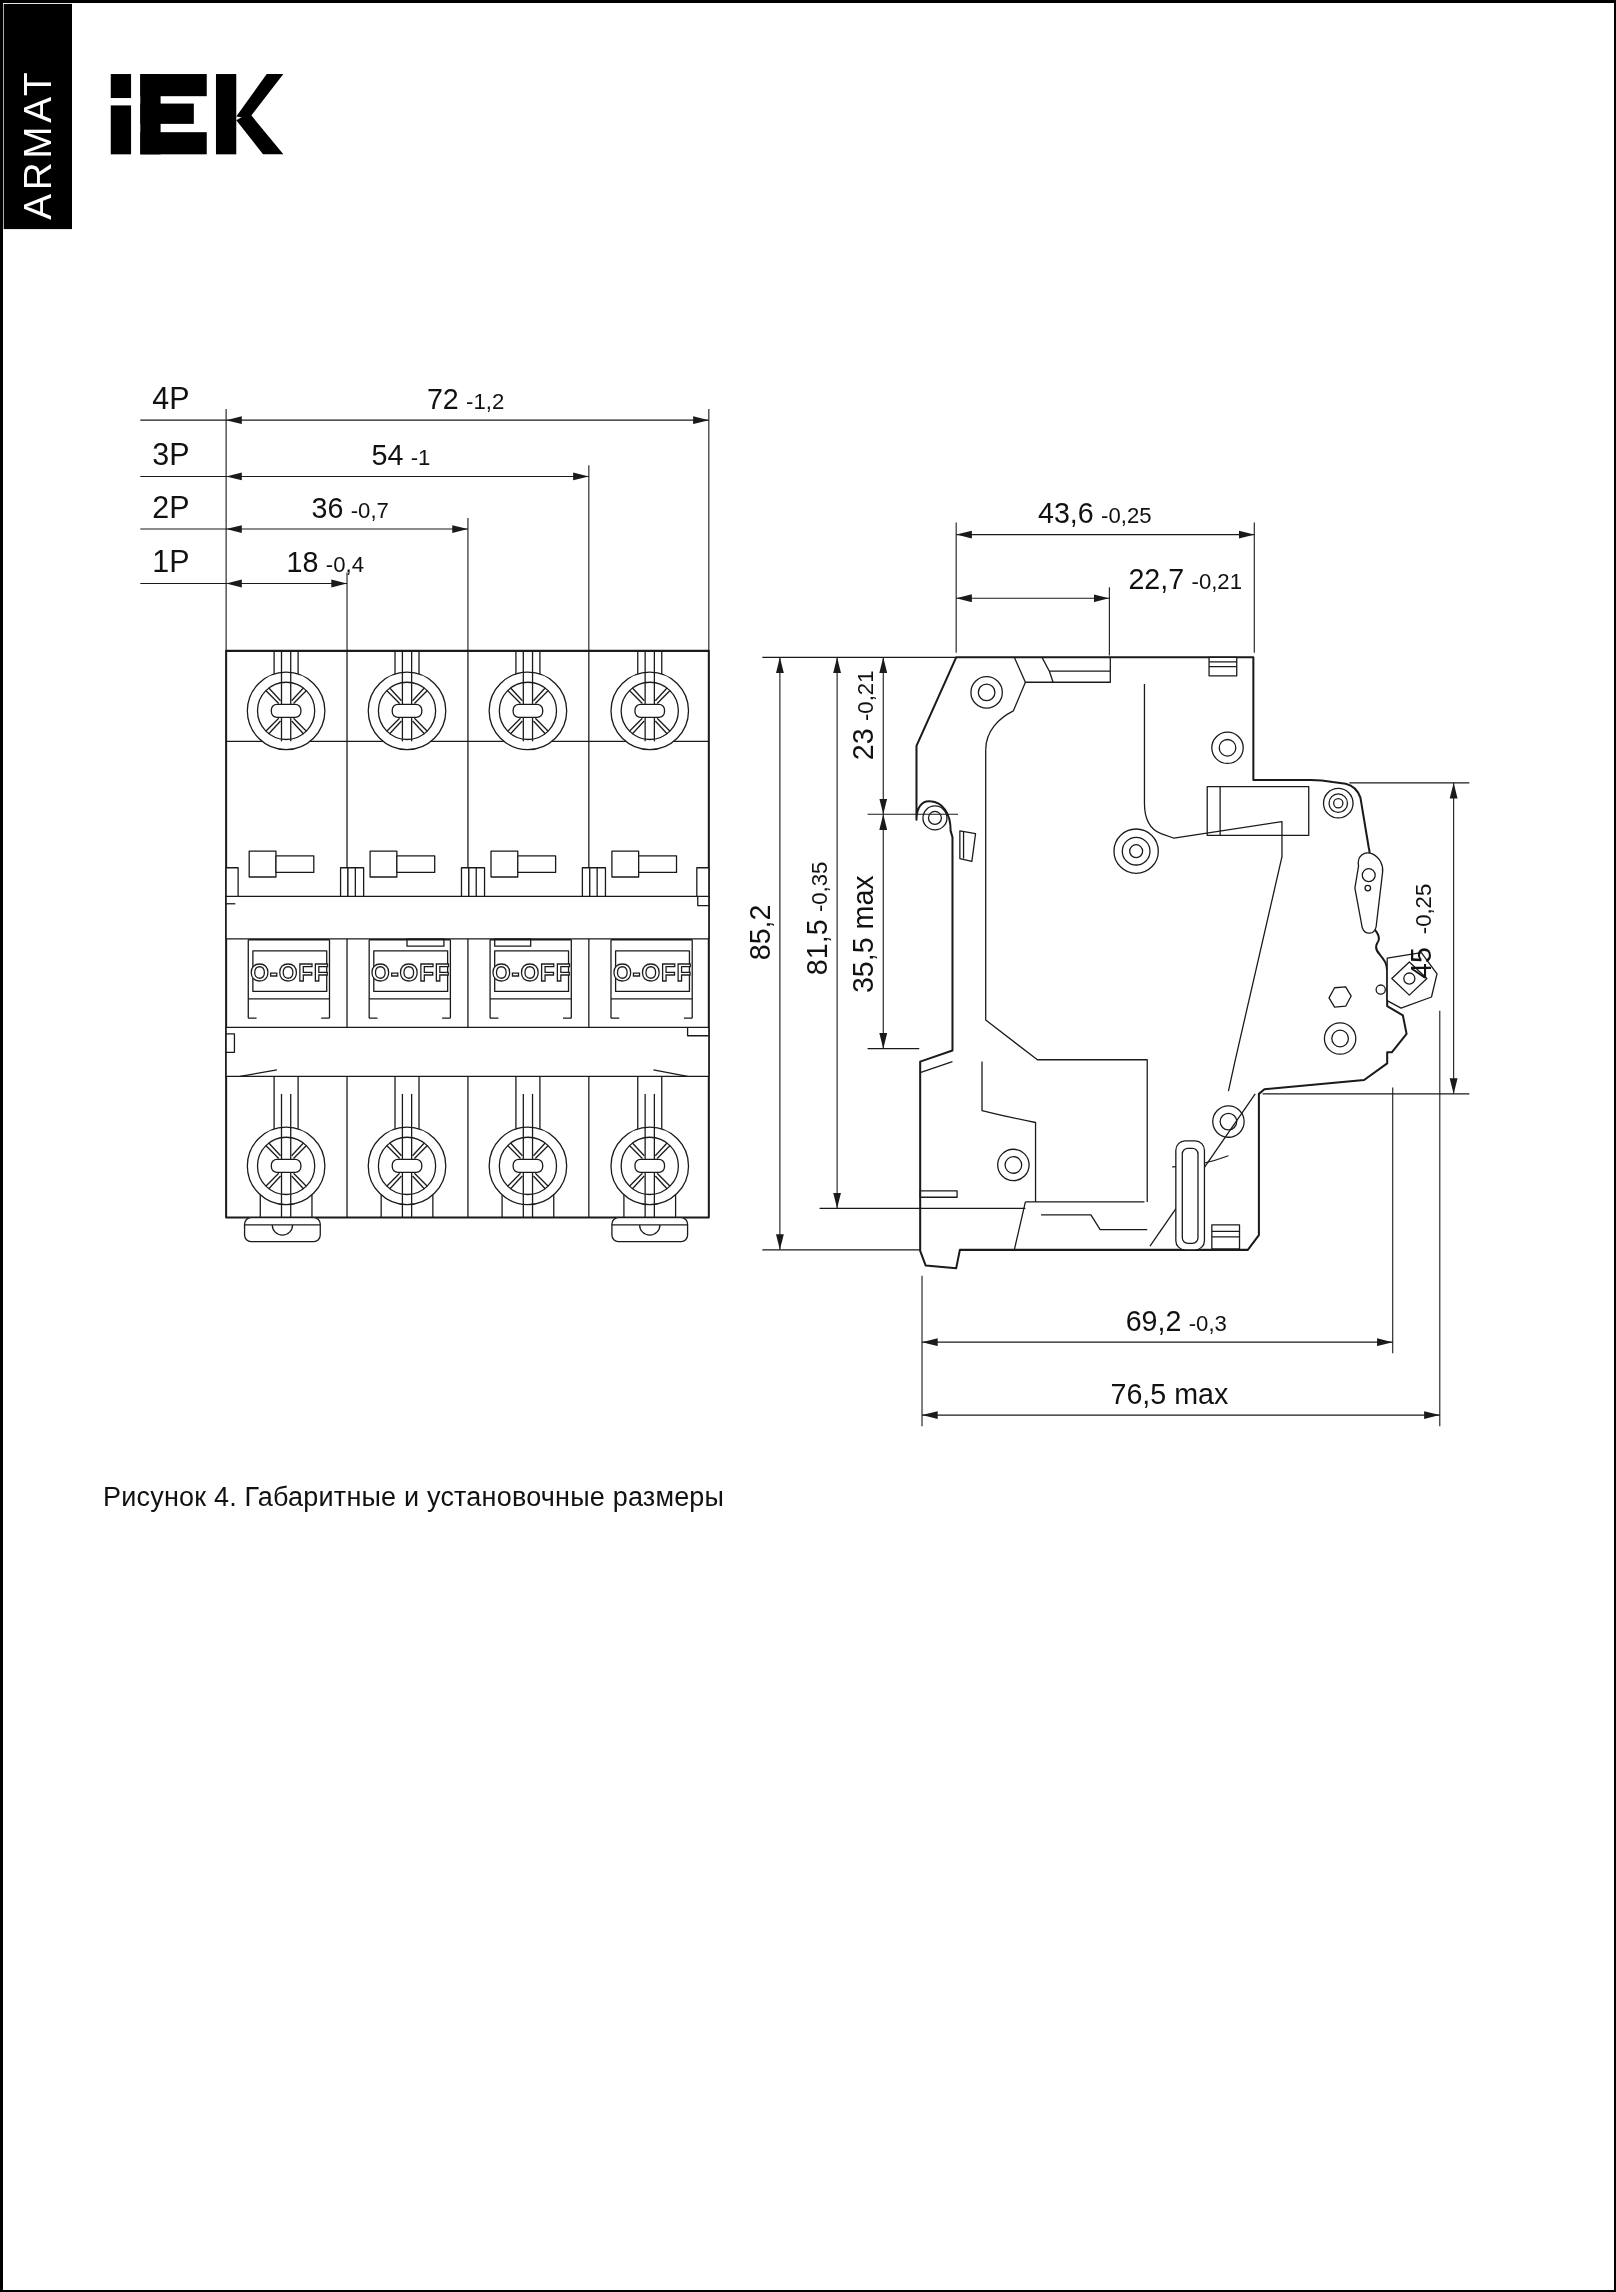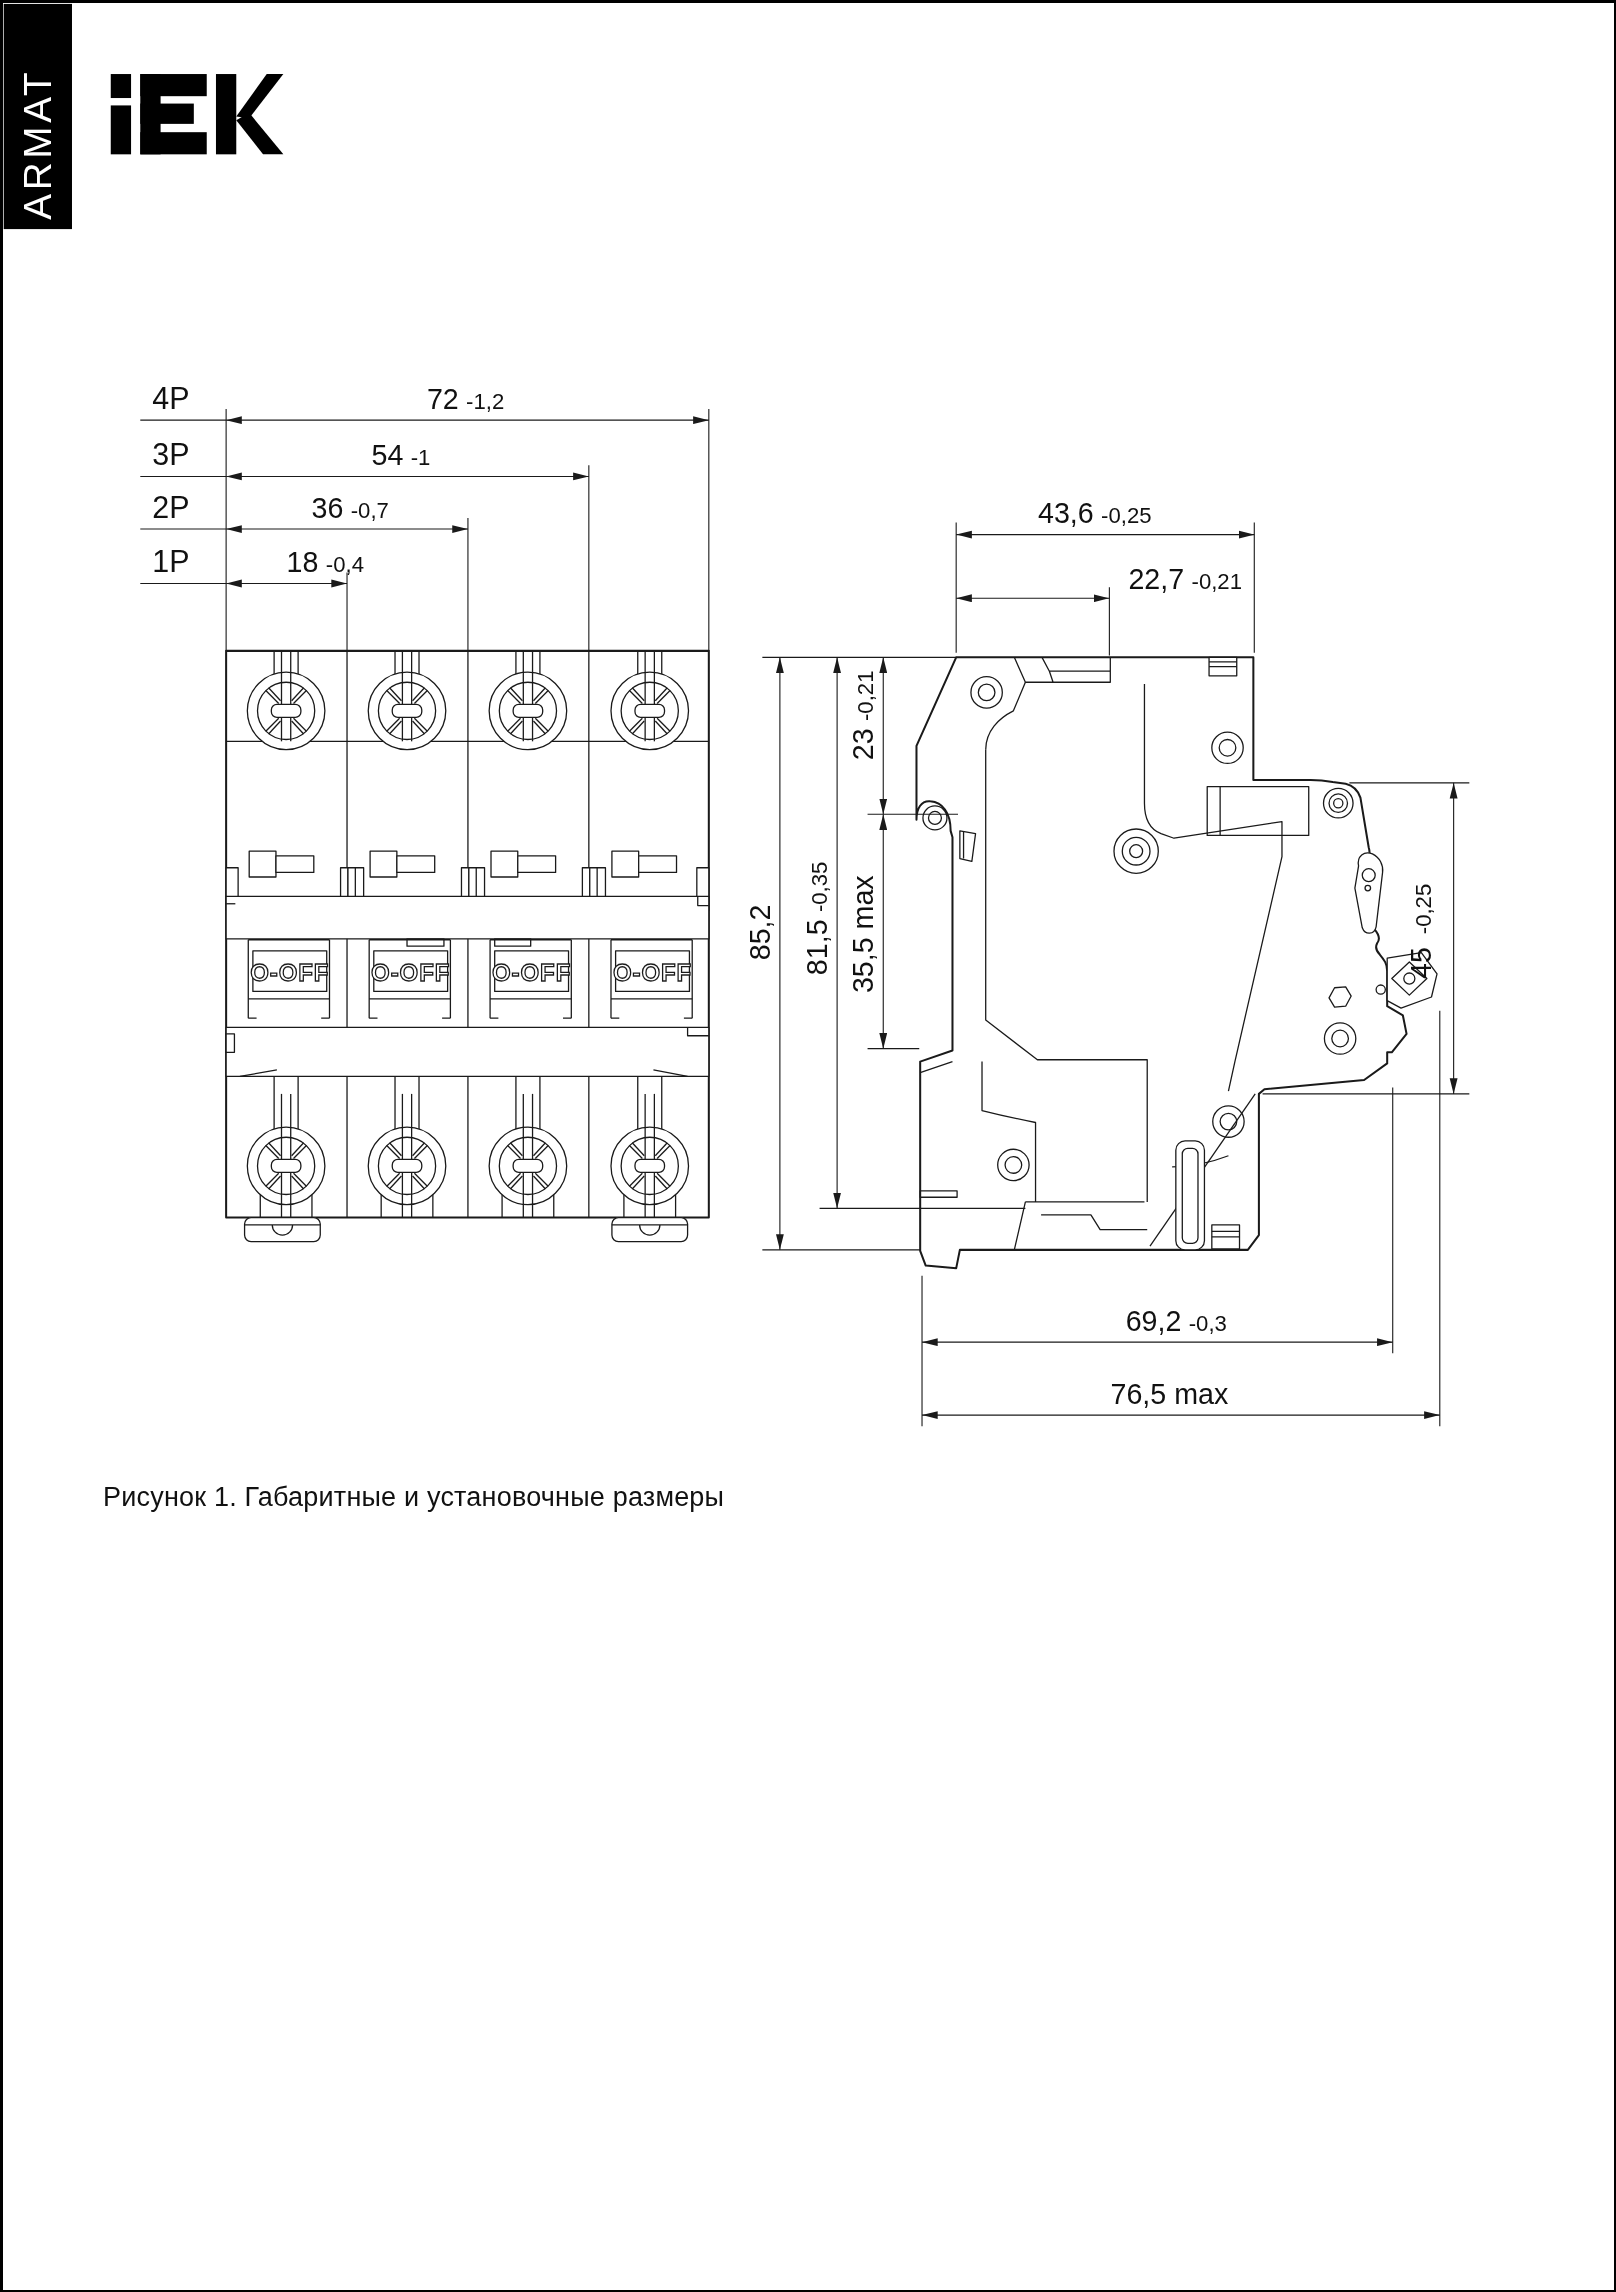--- a/index.html
+++ b/index.html
@@ -363,15 +363,15 @@
       </g>
 
       <g>
         <line x1="1560" y1="1095" x2="1560" y2="1545" class="dim"></line>
         <line x1="999" y1="1533" x2="1560" y2="1533" class="dim" marker-start="url(#arr)" marker-end="url(#arr)"></line>
         <text x="1267" y="1521" text-anchor="middle" class="dimtxt">76,5 max</text>
       </g>
     </g>
   </svg>
 
-  <div class="caption">Рисунок 1. Габаритные и установочные размеры</div>
+  <div class="caption">Рисунок 4. Габаритные и установочные размеры</div>
 </div>
 
 
 </body></html>

